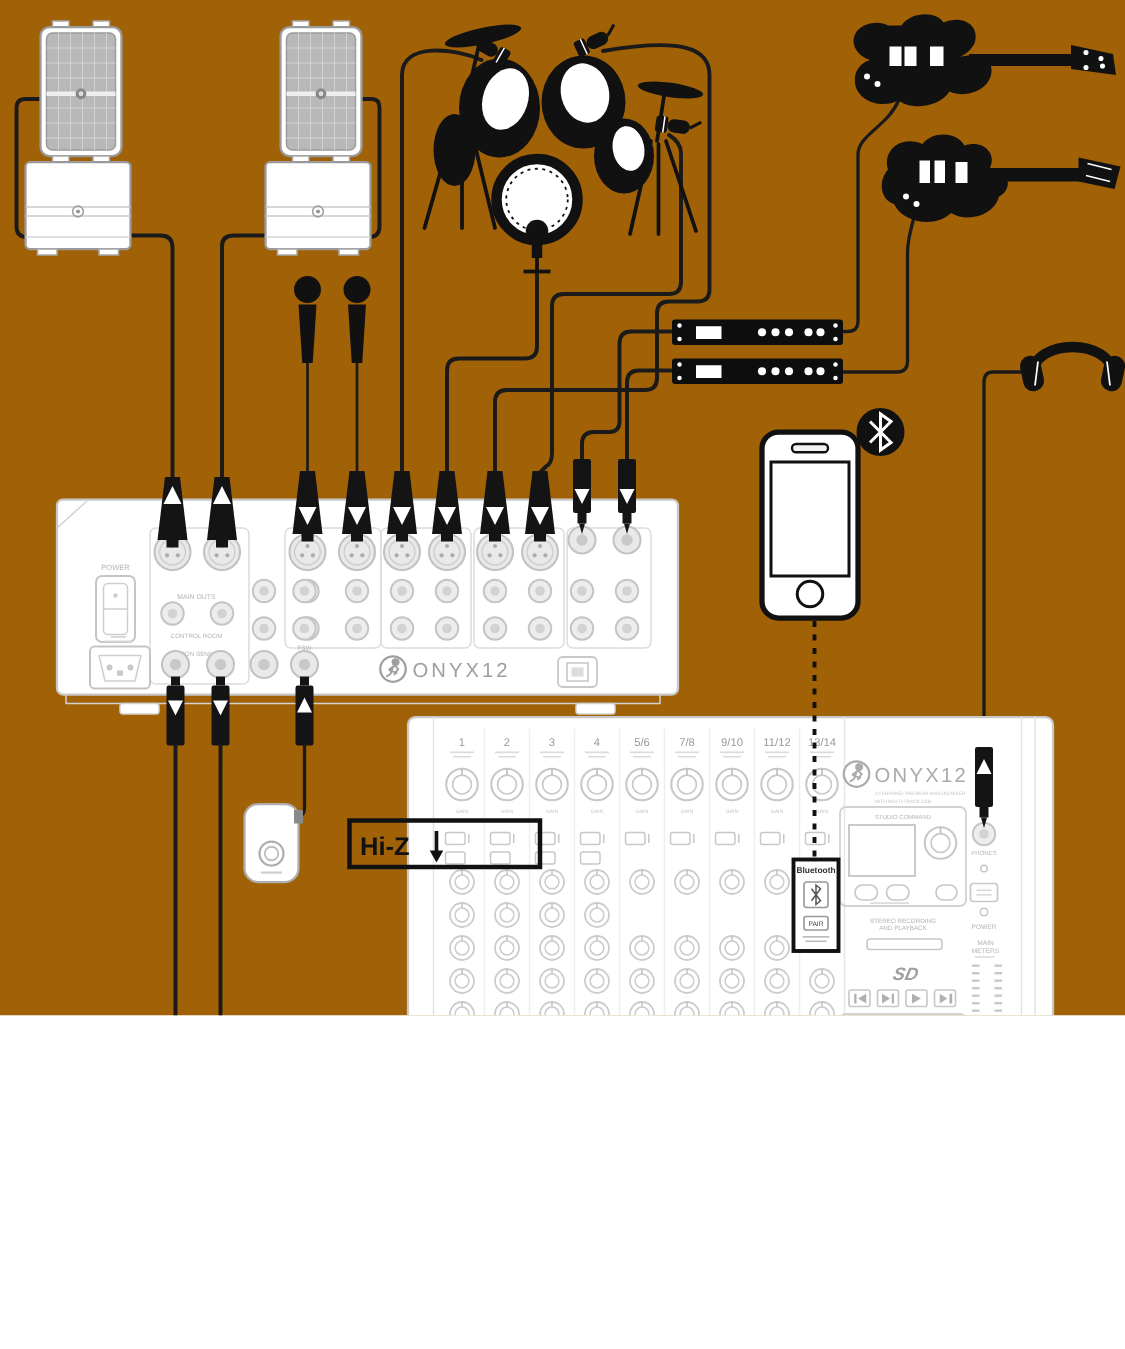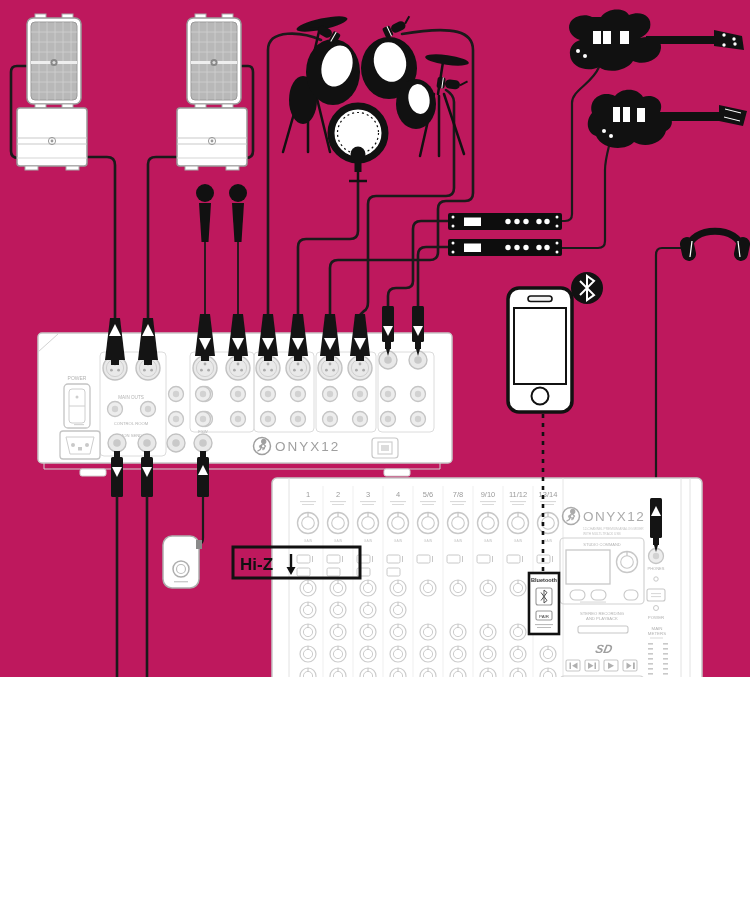--- a/index.html
+++ b/index.html
@@ -1,16 +1,16 @@
 <!DOCTYPE html>
 <html><head>
 <meta charset="utf-8">
 <style>
   html,body{margin:0;padding:0;background:#fff;}
-  .stage{position:relative;width:750px;height:677px;background:#be185d;overflow:hidden;}
+  .stage{position:relative;width:750px;height:677px;background:#a16207;overflow:hidden;}
   svg{display:block;}
   text{font-family:"Liberation Sans","DejaVu Sans",sans-serif;}
   .lbl{fill:#b3b3b3;}
 </style>
 </head>
 <body>
 
 <div class="stage">
 <svg width="750" height="899" viewBox="0 0 750 899">
 <defs>

